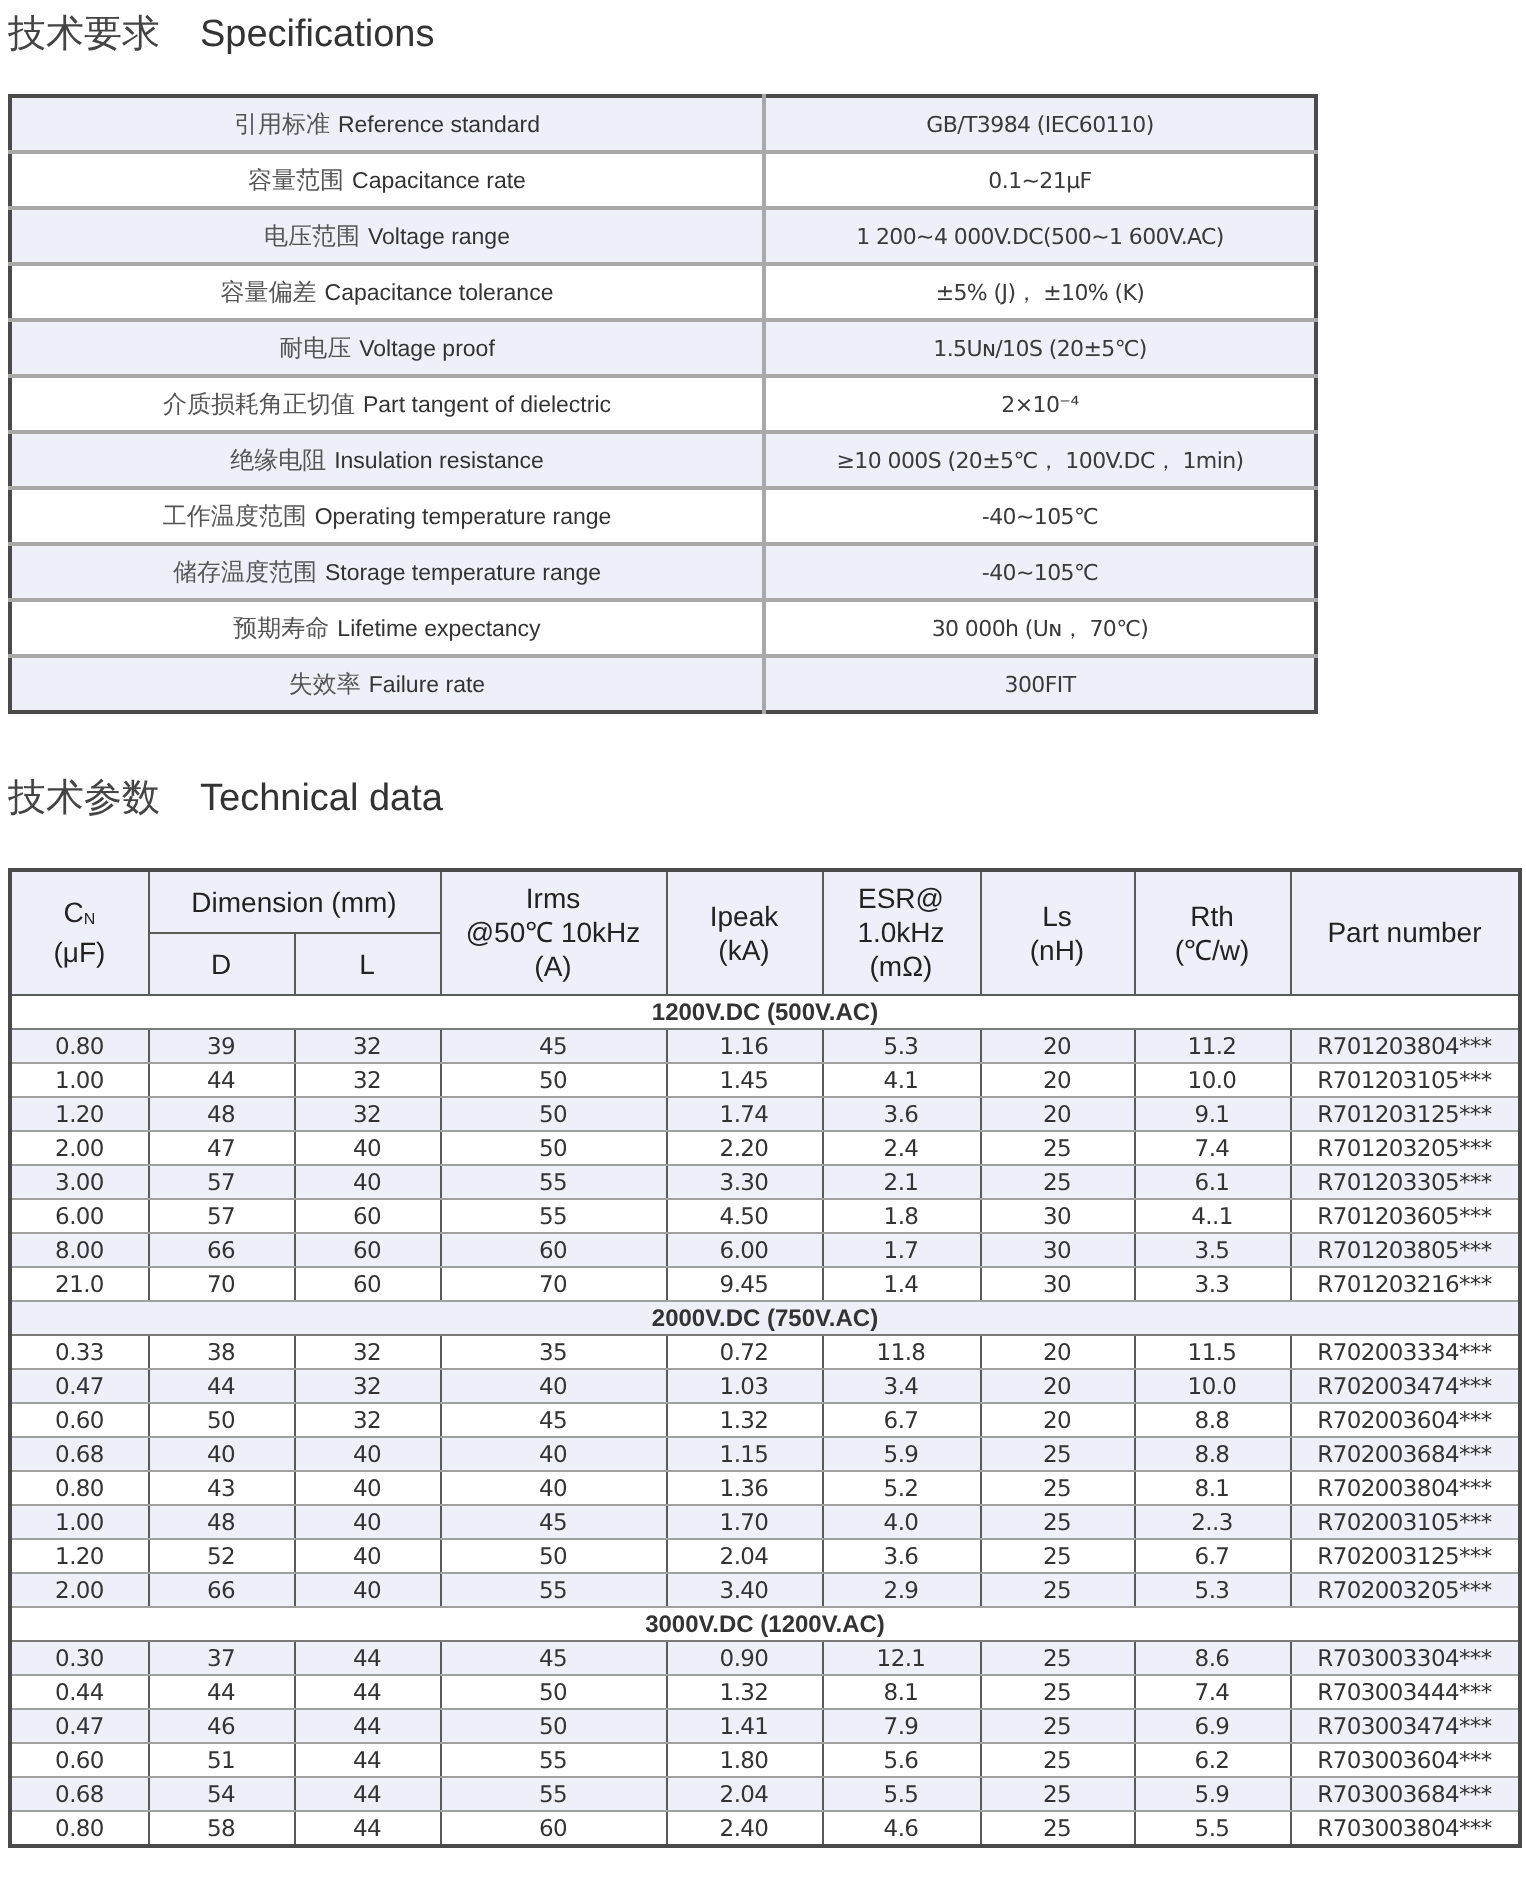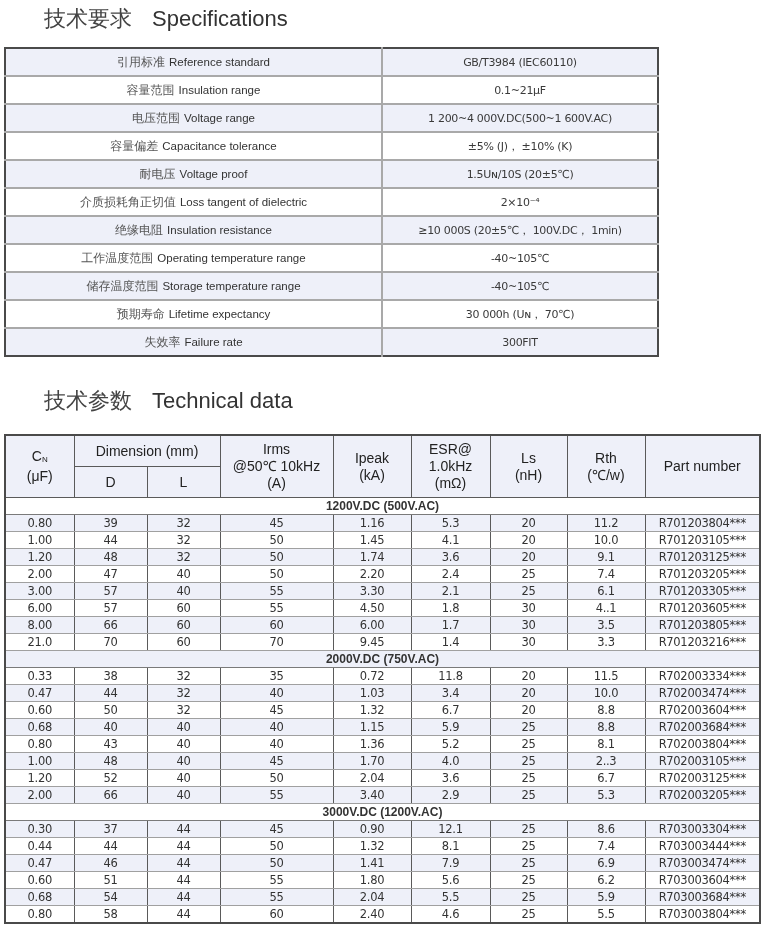--- a/index.html
+++ b/index.html
@@ -1,17 +1,17 @@
 <!DOCTYPE html>
 <html><head>
 <meta charset="utf-8">
 <style>
   html, body { margin: 0; padding: 0; background: #ffffff; }
   body { width: 763px; height: 939px; position: relative; overflow: hidden; color: #2a2a2a; }
-  .section-title { position: absolute; left: 4px; font-family: "DejaVu Sans", sans-serif; font-size: 22px; color: #333; letter-spacing: 0; margin-left: 40px; }
+  .section-title { position: absolute; left: 4px; font-family: "DejaVu Sans", sans-serif; font-size: 19px; color: #333; letter-spacing: 0; }
   .section-title .cn { font-weight: normal; color: #444; }
   .section-title .en { margin-left: 20px; font-family: "Liberation Sans Narrow", "Liberation Sans", sans-serif; font-stretch: condensed; }
   #spec-title { top: 4px; }
   #tech-title { top: 386px; }
 
   
   #spec-table { position: absolute; left: 4px; top: 47px; width: 655px; border-collapse: collapse; border: 2px solid #4a4a4a; border-right-width: 2px; table-layout: fixed; }
   #spec-table td { height: 26px; padding: 0; text-align: center; vertical-align: middle; border-bottom: 2px solid #a9a9a9; border-right: 2px solid #a9a9a9; font-size: 11.5px; }
   #spec-table tr:last-child td { border-bottom: none; }
   #spec-table td.lbl { width: 375px; font-family: "Liberation Sans", sans-serif; color: #333; }
@@ -38,37 +38,37 @@
   <span class="cn">技术要求</span><span class="en">Specifications</span>
 </div>
 
 <table id="spec-table">
   <tbody id="spec-body">
       <tr class="shade">
         <td class="lbl"><span class="cn">引用标准</span><span class="en">Reference standard</span></td>
         <td class="val">GB/T3984 (IEC60110)</td>
       </tr>
       <tr>
-        <td class="lbl"><span class="cn">容量范围</span><span class="en">Insulation range</span></td>
+        <td class="lbl"><span class="cn">容量范围</span><span class="en">Capacitance rate</span></td>
         <td class="val">0.1~21μF</td>
       </tr>
       <tr class="shade">
         <td class="lbl"><span class="cn">电压范围</span><span class="en">Voltage range</span></td>
         <td class="val">1 200~4 000V.DC(500~1 600V.AC)</td>
       </tr>
       <tr>
         <td class="lbl"><span class="cn">容量偏差</span><span class="en">Capacitance tolerance</span></td>
         <td class="val">±5% (J)， ±10% (K)</td>
       </tr>
       <tr class="shade">
         <td class="lbl"><span class="cn">耐电压</span><span class="en">Voltage proof</span></td>
         <td class="val">1.5Uɴ/10S (20±5℃)</td>
       </tr>
       <tr>
-        <td class="lbl"><span class="cn">介质损耗角正切值</span><span class="en">Loss tangent of dielectric</span></td>
+        <td class="lbl"><span class="cn">介质损耗角正切值</span><span class="en">Part tangent of dielectric</span></td>
         <td class="val">2×10⁻⁴</td>
       </tr>
       <tr class="shade">
         <td class="lbl"><span class="cn">绝缘电阻</span><span class="en">Insulation resistance</span></td>
         <td class="val">≥10 000S (20±5℃， 100V.DC， 1min)</td>
       </tr>
       <tr>
         <td class="lbl"><span class="cn">工作温度范围</span><span class="en">Operating temperature range</span></td>
         <td class="val">-40~105℃</td>
       </tr>

